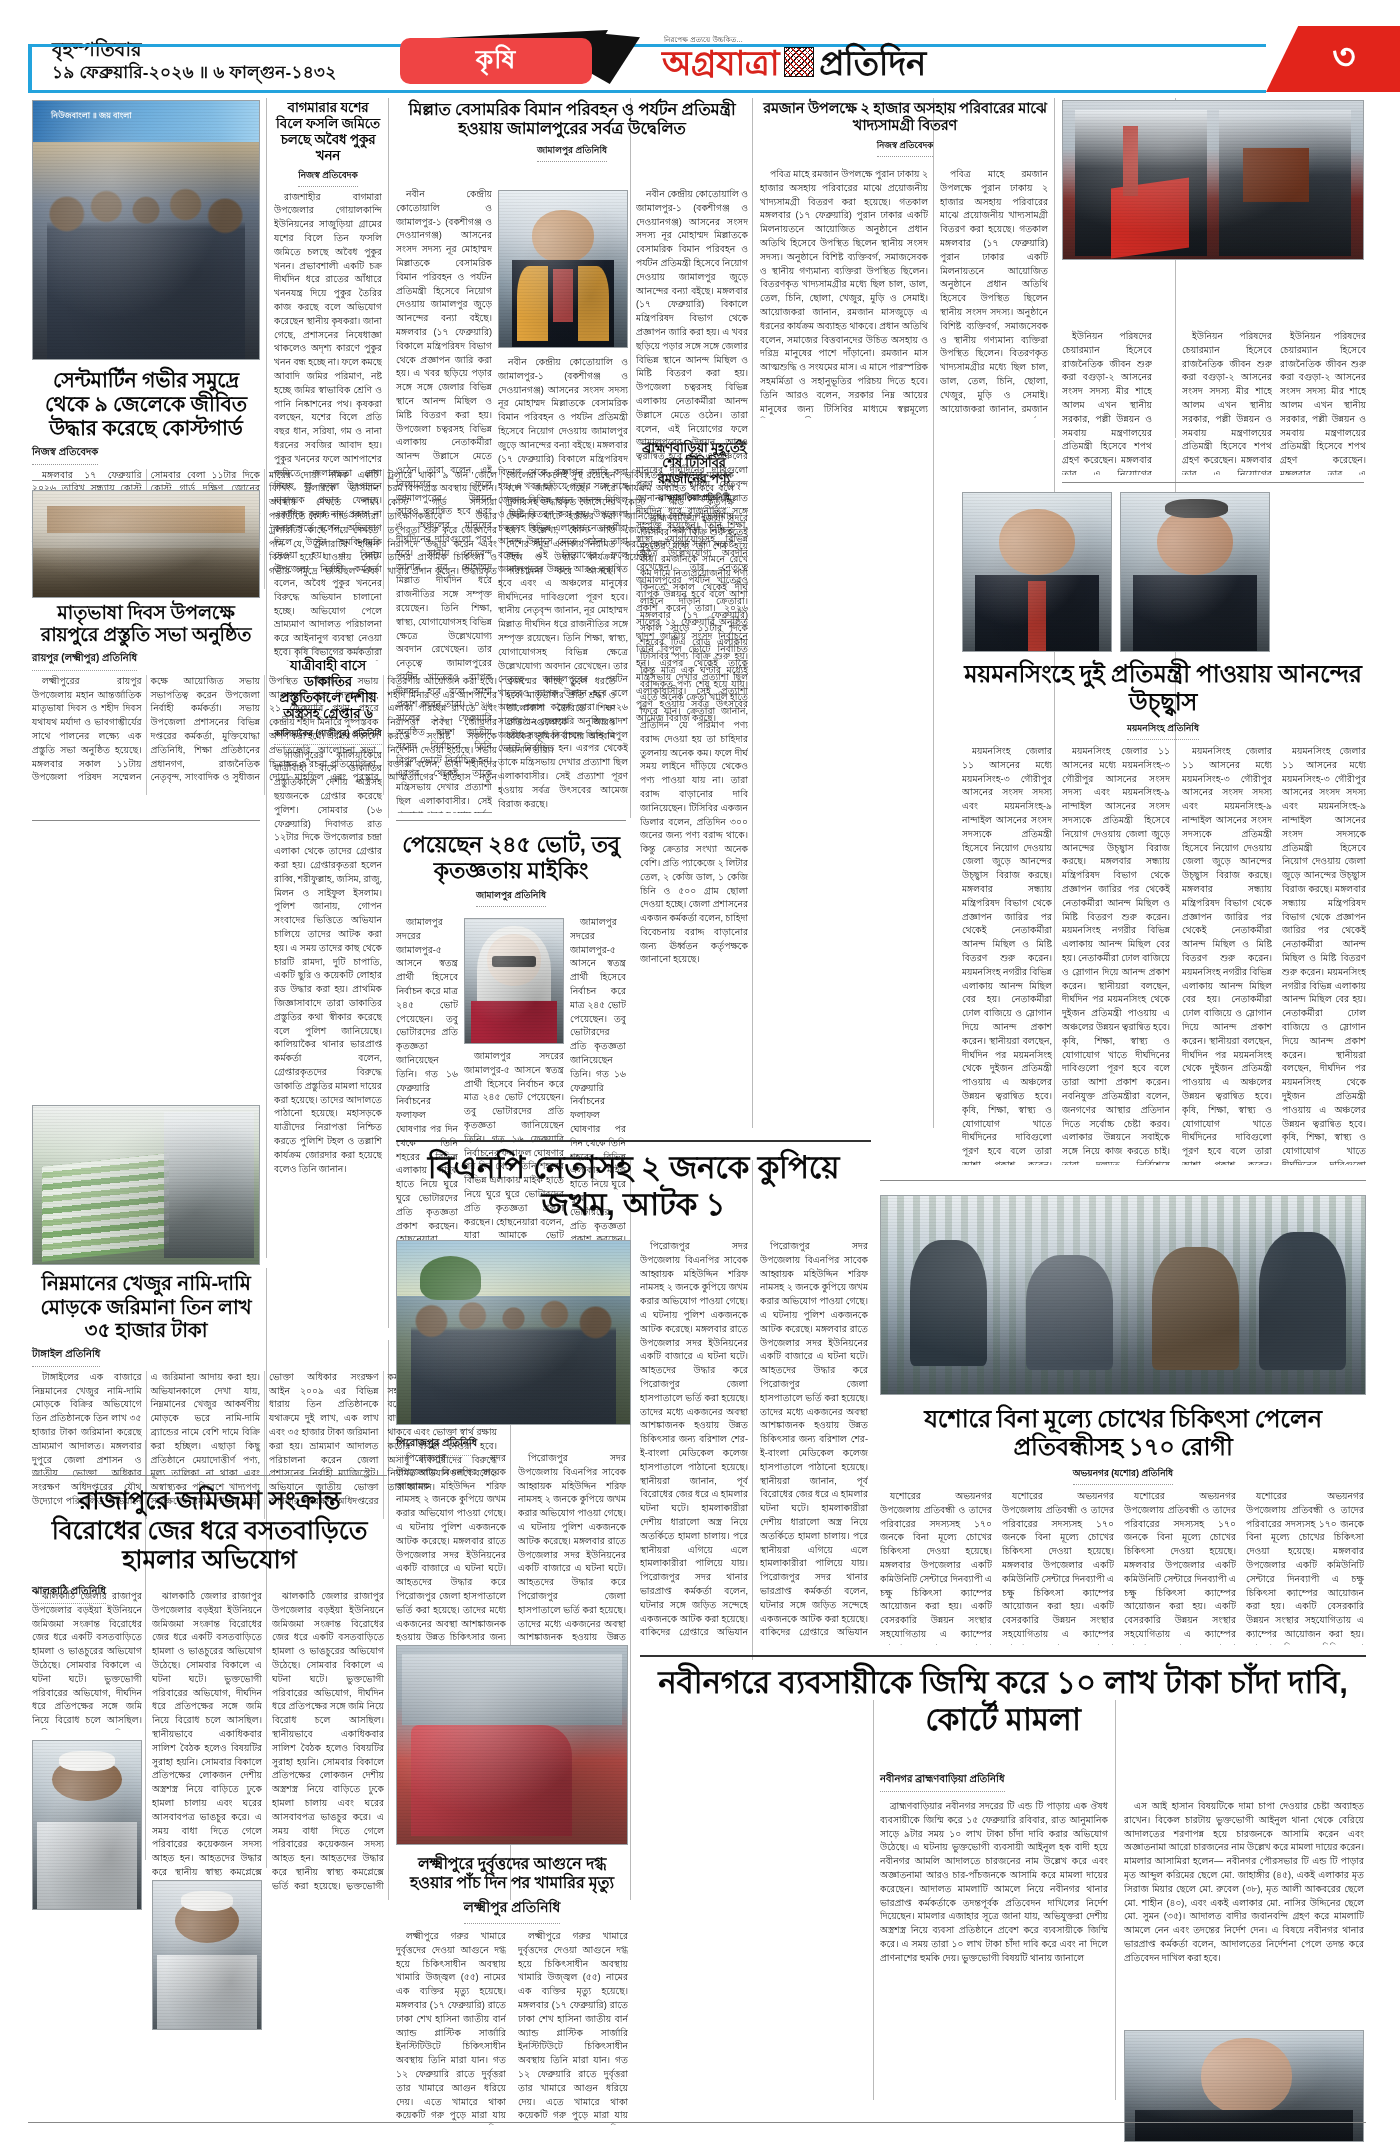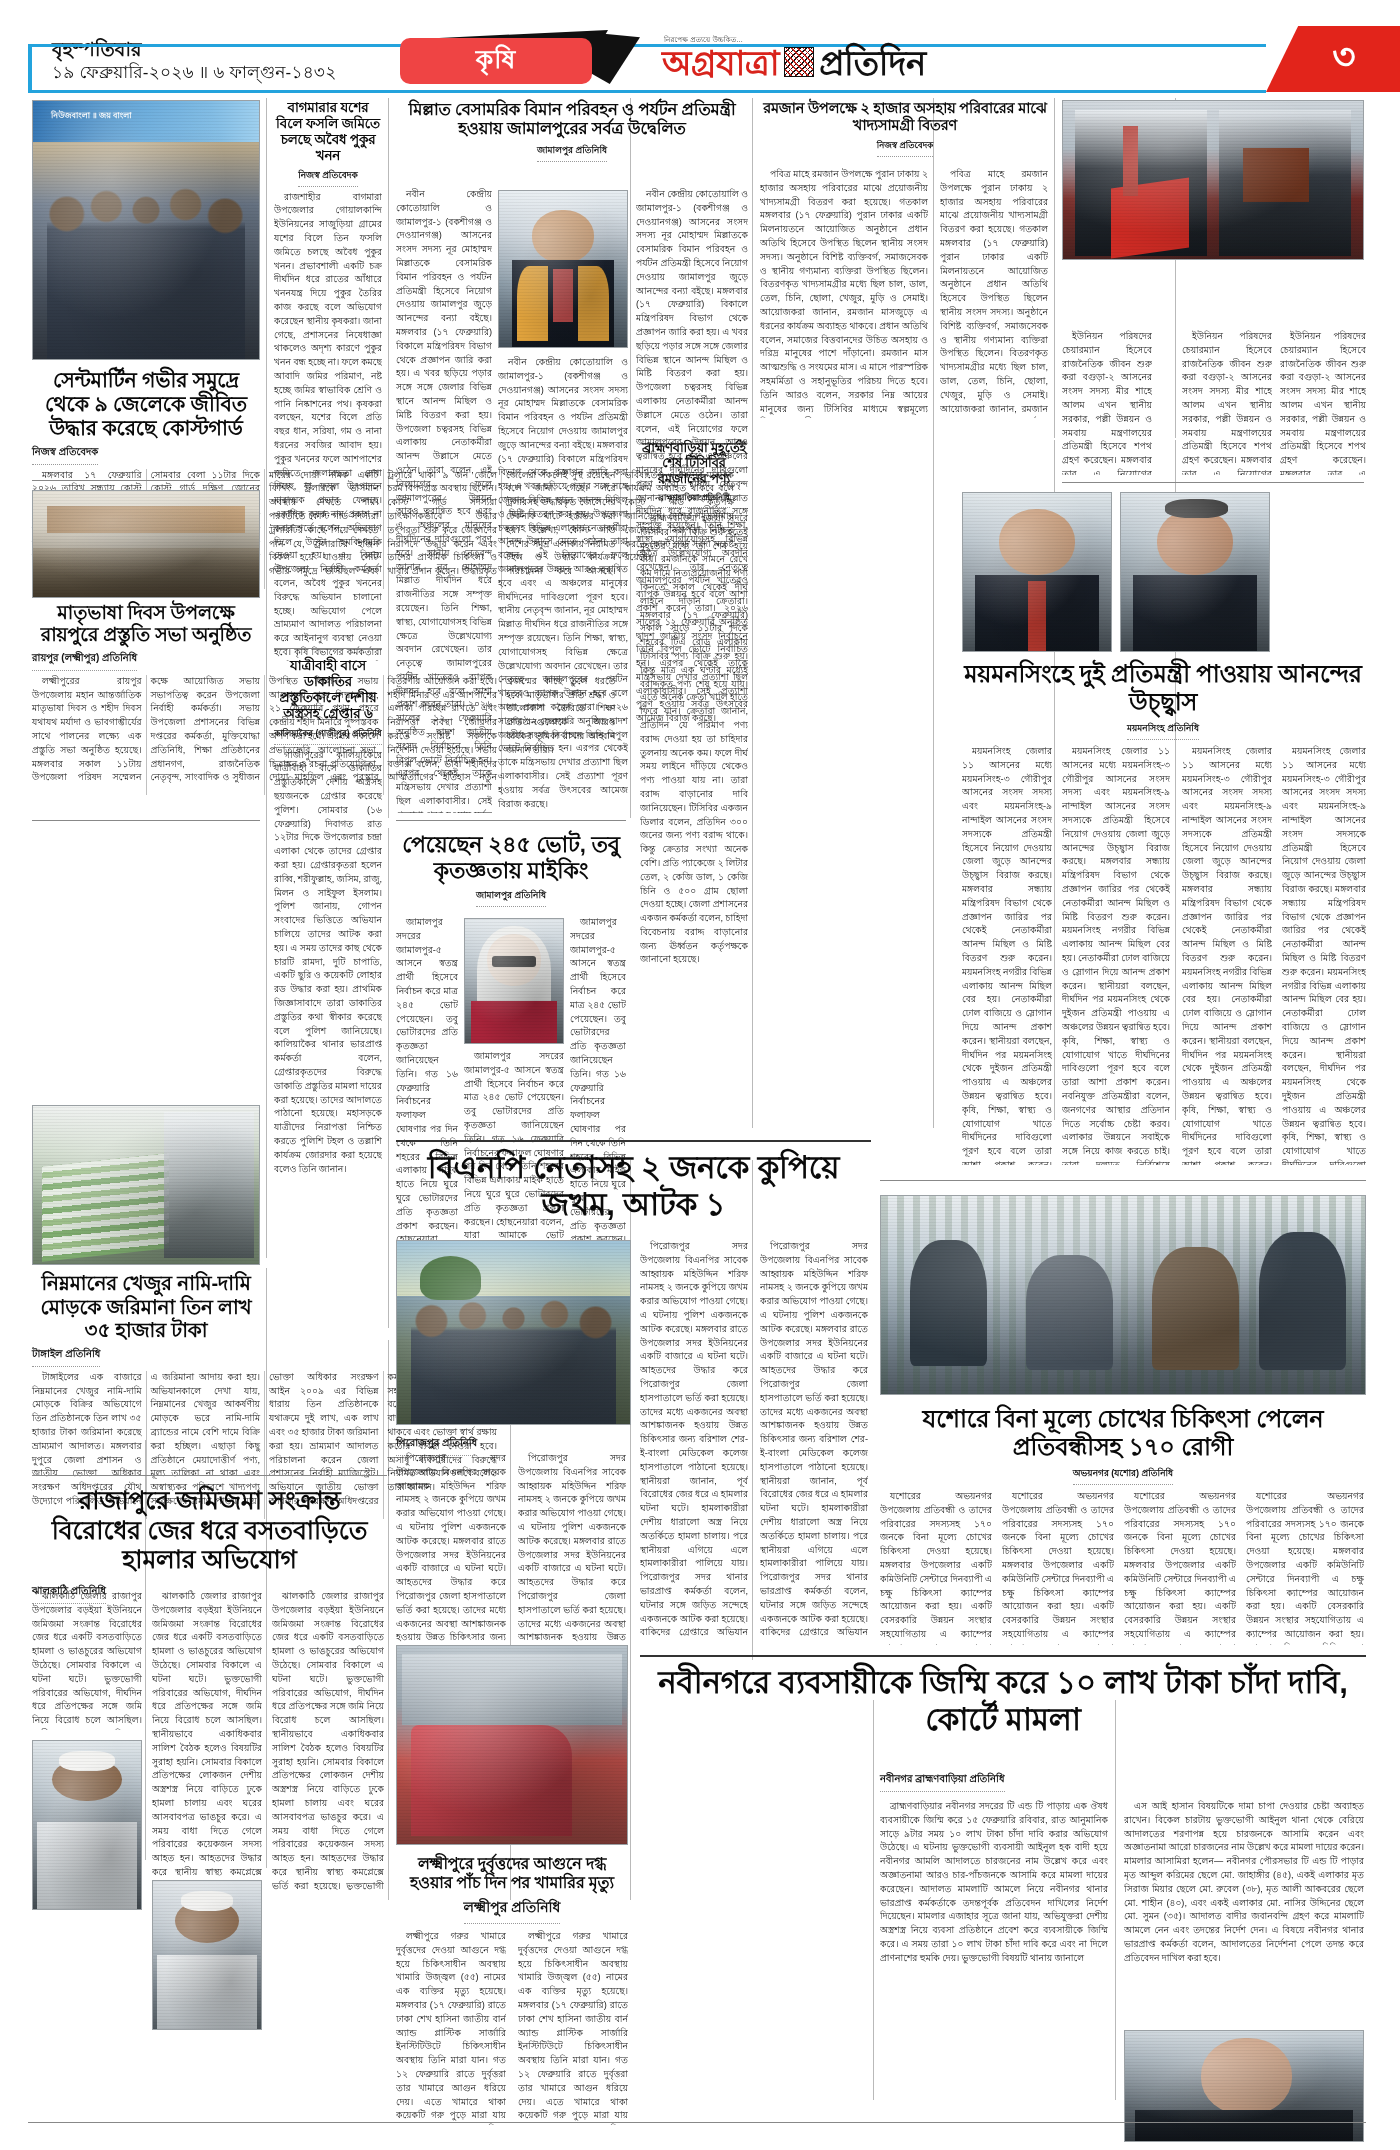--- a/index.html
+++ b/index.html
@@ -19,21 +19,21 @@
   
   .masthead {
     position: absolute; left: 0; top: 0; width: 1400px; height: 92px;
     display: flex; align-items: flex-start;
   }
   .mh-left {
     width: 390px; padding-left: 52px; padding-top: 38px;
     line-height: 1.28;
   }
   .mh-day { font-size: 19px; color: #111; font-weight: 600; letter-spacing: .2px; }
-  .mh-date { font-size: 17px; color: #111; font-weight: 400; letter-spacing: .2px; white-space: nowrap; }
+  .mh-date { font-size: 17px; color: #111; font-weight: 700; letter-spacing: .2px; white-space: nowrap; }
 
   .mh-center { position: absolute; left: 400px; top: 36px; width: 260px; height: 56px; }
   .kribadge {
     position: absolute; left: 0; top: 2px;
     width: 192px; height: 46px;
     background: #ef4444;
     border-radius: 10px 10px 10px 10px;
     display: flex; align-items: center; justify-content: center;
     z-index: 3;
   }
@@ -505,21 +505,21 @@
   <div class="photo ph-eye ph-tex" style="left:880px; top:1195px; width:486px; height:200px;">
     <div style="position:absolute;left:0;top:0;width:100%;height:100%;
       background:repeating-linear-gradient(90deg, rgba(60,90,60,.22) 0 7px, transparent 7px 16px);"></div>
     <div style="position:absolute;left:6%;top:22%;width:16%;height:64%;background:#2c3740;border-radius:40% 40% 6% 6%;"></div>
     <div style="position:absolute;left:30%;top:30%;width:18%;height:58%;background:#4a5560;border-radius:40% 40% 6% 6%;"></div>
     <div style="position:absolute;left:56%;top:26%;width:18%;height:62%;background:#6d5a45;border-radius:40% 40% 6% 6%;"></div>
     <div style="position:absolute;right:4%;top:18%;width:18%;height:70%;background:#3b4650;border-radius:40% 40% 6% 6%;"></div>
   </div>
 
   <div class="blk" style="left:880px; top:1405px; width:486px;">
-    <div class="hl" style="font-size:24px;">যশোরে বিনা মূল্যে চোখের চিকিৎসা পেলেন প্রতিবন্ধীসহ ১৭০ রোগী</div>
+    <div class="hl" style="font-size:24px;font-family:Liberation Serif, serif;">যশোরে বিনা মূল্যে চোখের চিকিৎসা পেলেন প্রতিবন্ধীসহ ১৭০ রোগী</div>
     <div style="text-align:center;"><span class="byline" style="font-size:9px;">অভয়নগর (যশোর) প্রতিনিধি</span></div>
   </div>
   <div class="blk" style="left:880px; top:1490px; width:112px;">
     <div class="body" style="height:155px; overflow:hidden;">
       <p>যশোরের অভয়নগর উপজেলায় প্রতিবন্ধী ও তাদের পরিবারের সদস্যসহ ১৭০ জনকে বিনা মূল্যে চোখের চিকিৎসা দেওয়া হয়েছে। মঙ্গলবার উপজেলার একটি কমিউনিটি সেন্টারে দিনব্যাপী এ চক্ষু চিকিৎসা ক্যাম্পের আয়োজন করা হয়। একটি বেসরকারি উন্নয়ন সংস্থার সহযোগিতায় এ ক্যাম্পের আয়োজন করা হয়। ক্যাম্পে অভিজ্ঞ চক্ষু চিকিৎসকরা রোগীদের পরীক্ষা-নিরীক্ষা করেন এবং বিনা মূল্যে ওষুধ ও চশমা বিতরণ করেন। এছাড়া যাদের ছানি অপারেশন প্রয়োজন, তাদের বিনা মূল্যে অস্ত্রোপচারের ব্যবস্থা করা হবে বলে আয়োজকরা জানান। উদ্বোধনী অনুষ্ঠানে উপজেলা নির্বাহী কর্মকর্তা, উপজেলা স্বাস্থ্য ও পরিবার পরিকল্পনা কর্মকর্তাসহ স্থানীয় গণ্যমান্য ব্যক্তিরা উপস্থিত ছিলেন। বক্তারা বলেন, প্রতিবন্ধী ব্যক্তিদের স্বাস্থ্যসেবা নিশ্চিত করতে এ ধরনের উদ্যোগ প্রশংসনীয়। ভবিষ্যতেও এ কার্যক্রম অব্যাহত রাখার আহ্বান জানান তারা।</p>
     </div>
   </div>
   <div class="blk" style="left:1002px; top:1490px; width:112px;">
     <div class="body" style="height:155px; overflow:hidden;">
       <p>যশোরের অভয়নগর উপজেলায় প্রতিবন্ধী ও তাদের পরিবারের সদস্যসহ ১৭০ জনকে বিনা মূল্যে চোখের চিকিৎসা দেওয়া হয়েছে। মঙ্গলবার উপজেলার একটি কমিউনিটি সেন্টারে দিনব্যাপী এ চক্ষু চিকিৎসা ক্যাম্পের আয়োজন করা হয়। একটি বেসরকারি উন্নয়ন সংস্থার সহযোগিতায় এ ক্যাম্পের আয়োজন করা হয়। ক্যাম্পে অভিজ্ঞ চক্ষু চিকিৎসকরা রোগীদের পরীক্ষা-নিরীক্ষা করেন এবং বিনা মূল্যে ওষুধ ও চশমা বিতরণ করেন। এছাড়া যাদের ছানি অপারেশন প্রয়োজন, তাদের বিনা মূল্যে অস্ত্রোপচারের ব্যবস্থা করা হবে বলে আয়োজকরা জানান। উদ্বোধনী অনুষ্ঠানে উপজেলা নির্বাহী কর্মকর্তা, উপজেলা স্বাস্থ্য ও পরিবার পরিকল্পনা কর্মকর্তাসহ স্থানীয় গণ্যমান্য ব্যক্তিরা উপস্থিত ছিলেন। বক্তারা বলেন, প্রতিবন্ধী ব্যক্তিদের স্বাস্থ্যসেবা নিশ্চিত করতে এ ধরনের উদ্যোগ প্রশংসনীয়। ভবিষ্যতেও এ কার্যক্রম অব্যাহত রাখার আহ্বান জানান তারা।</p>

